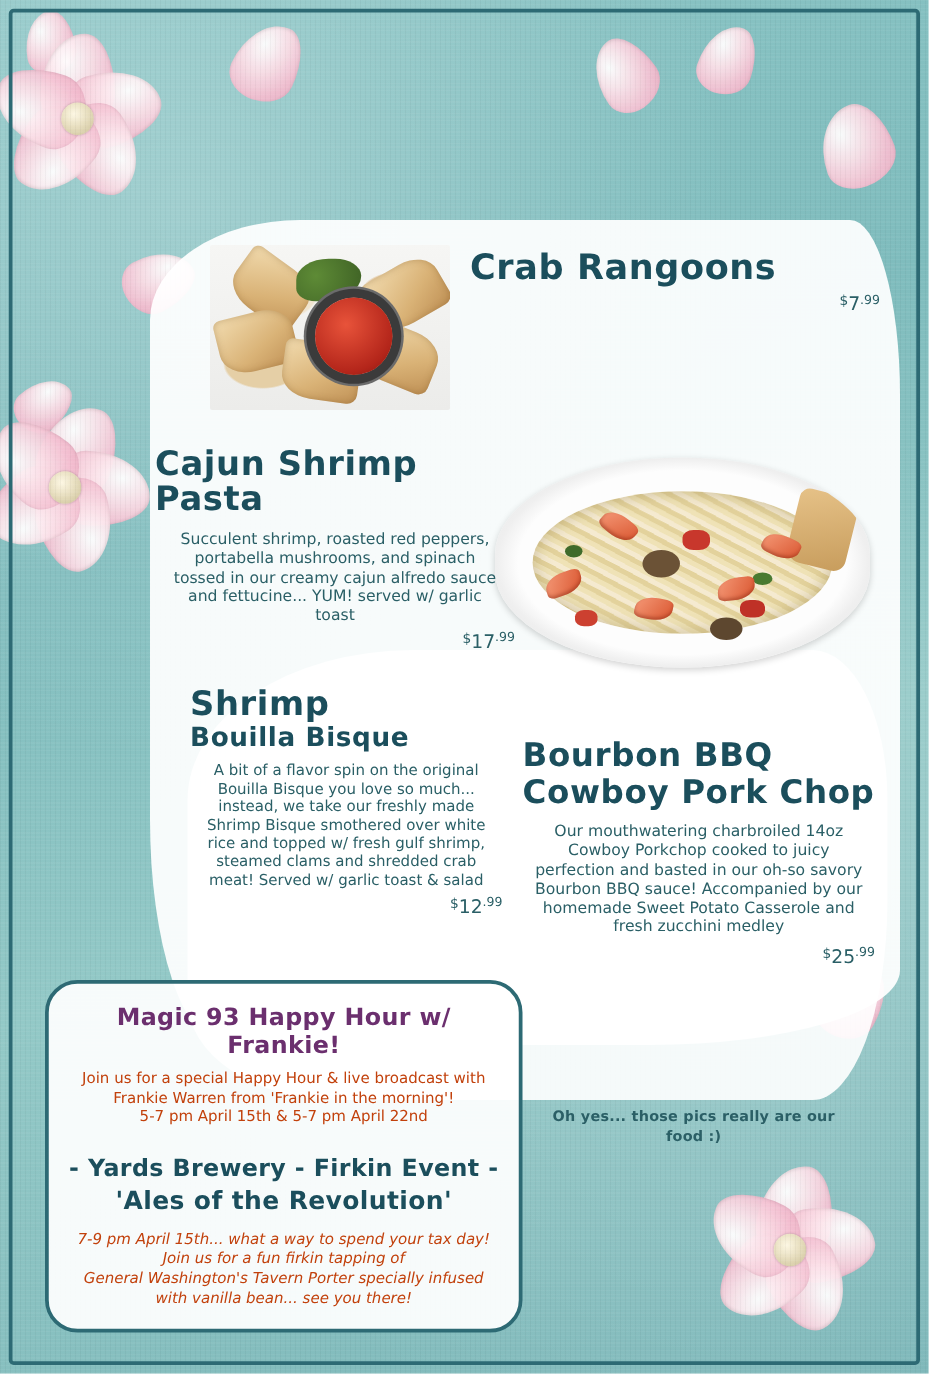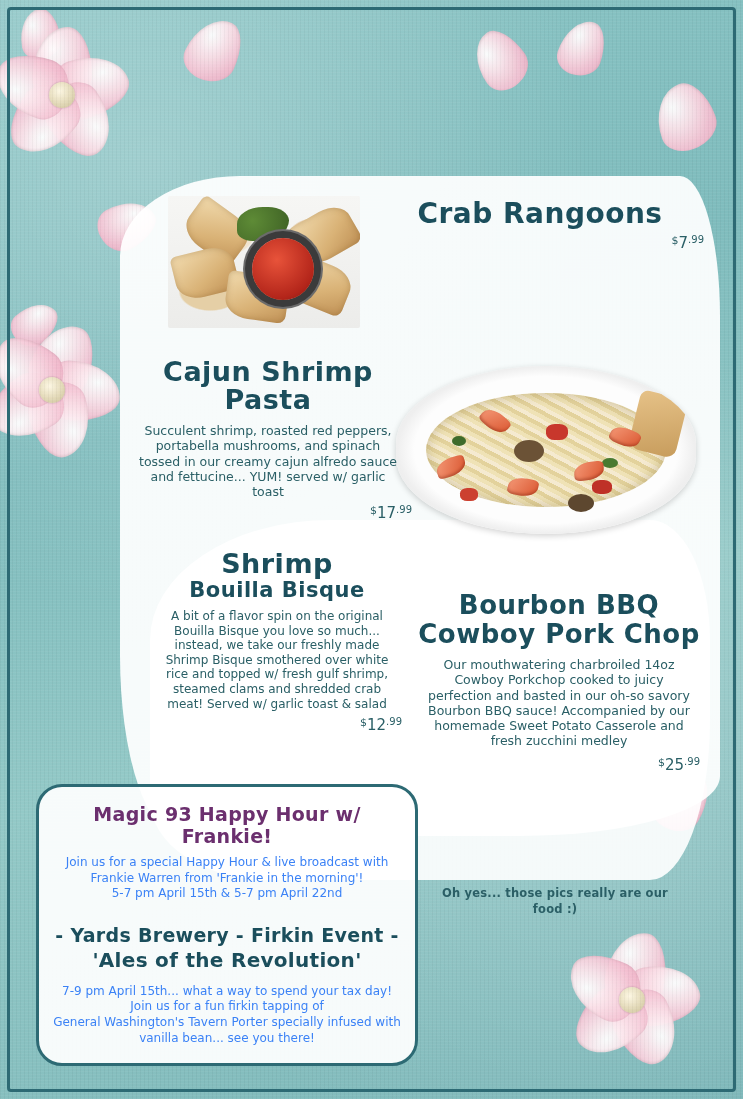--- a/index.html
+++ b/index.html
@@ -105,21 +105,20 @@
     margin: 2px auto 0;
   }
 
   
   .h {
     font-family: "DejaVu Sans", sans-serif;
     font-weight: bold;
     color:#1b4e5c;
     letter-spacing: .5px;
     line-height: 1.02;
-    text-align:center;
   }
   .body {
     font-family: "DejaVu Sans", sans-serif;
     color:#2a5f66;
     text-align:center;
     line-height: 1.22;
   }
   .price{
     font-family:"DejaVu Sans", sans-serif;
     color:#2a5f66; text-align:right; margin-top:4px;
@@ -212,21 +211,21 @@
     border-radius: 26px;
     z-index: 22;
     padding: 10px 14px;
   }
   .ev-h{
     font-family:"DejaVu Sans", sans-serif; font-weight:bold;
     text-align:center; color:#6b2f6e; letter-spacing:.3px;
   }
   .ev-b{
     font-family:"DejaVu Sans", sans-serif; text-align:center;
-    color:#3b82f6; line-height:1.3;
+    color:#c2410c; line-height:1.3;
   }
   .ev-h2{ color:#1b4e5c; }
   .ev-h2b{ color:#1b4e5c; }
 
   .footnote{
     position:absolute; left: 440px; top: 886px; width: 230px;
     font-family:"DejaVu Sans", sans-serif; font-weight:bold;
     color:#2b5f66; text-align:center; font-size:11.5px; letter-spacing:.2px;
     line-height:1.35; z-index:22;
   }
@@ -343,21 +342,21 @@
     </div>
   </div>
 
   <div class="events">
     <div class="ev-h" style="font-size:19px; margin-top:6px;">Magic 93 Happy Hour w/ Frankie!</div>
     <div class="ev-b" style="font-size:12px; margin-top:8px; white-space:pre-line;">Join us for a special Happy Hour &amp; live broadcast with Frankie Warren from 'Frankie in the morning'!
 5-7 pm April 15th &amp; 5-7 pm April 22nd</div>
 
     <div class="ev-h ev-h2" style="font-size:19px; margin-top:22px;">- Yards Brewery  - Firkin Event -</div>
     <div class="ev-h ev-h2b" style="font-size:20px; margin-top:2px;">'Ales of the Revolution'</div>
-    <div class="ev-b" style="font-size:12px; margin-top:12px; white-space:pre-line;">7-9 pm April 15th... what a way to spend your tax day!
+    <div class="ev-b" style="font-size:12px; margin-top:12px; white-space:pre-line;font-style:italic;">7-9 pm April 15th... what a way to spend your tax day!
 Join us for  a fun firkin tapping of
 General Washington's  Tavern Porter specially infused with vanilla bean... see you there!</div>
   </div>
 
   <div class="footnote">Oh yes... those pics really are our food :)</div>
 
   <div class="frame"></div>
 </div>
 
 </body></html>

